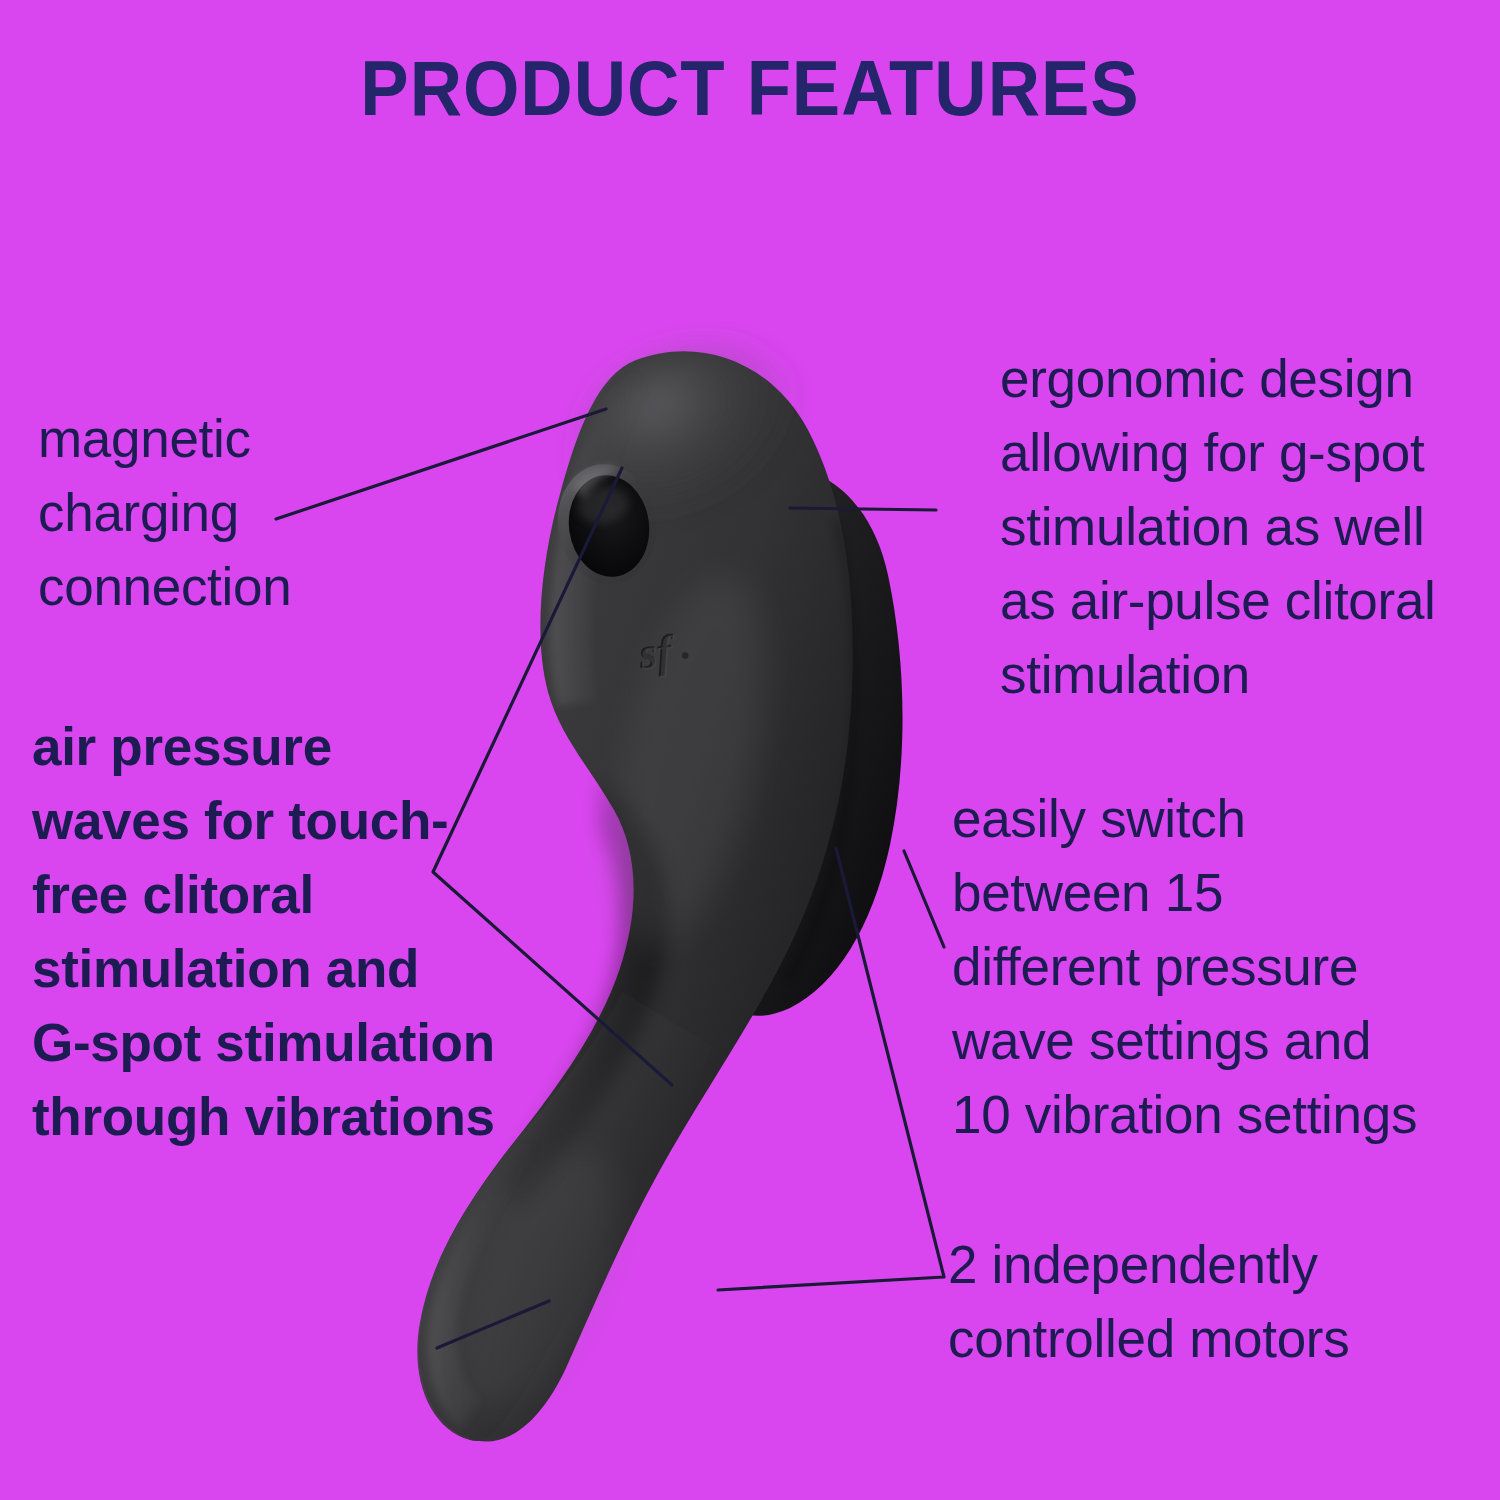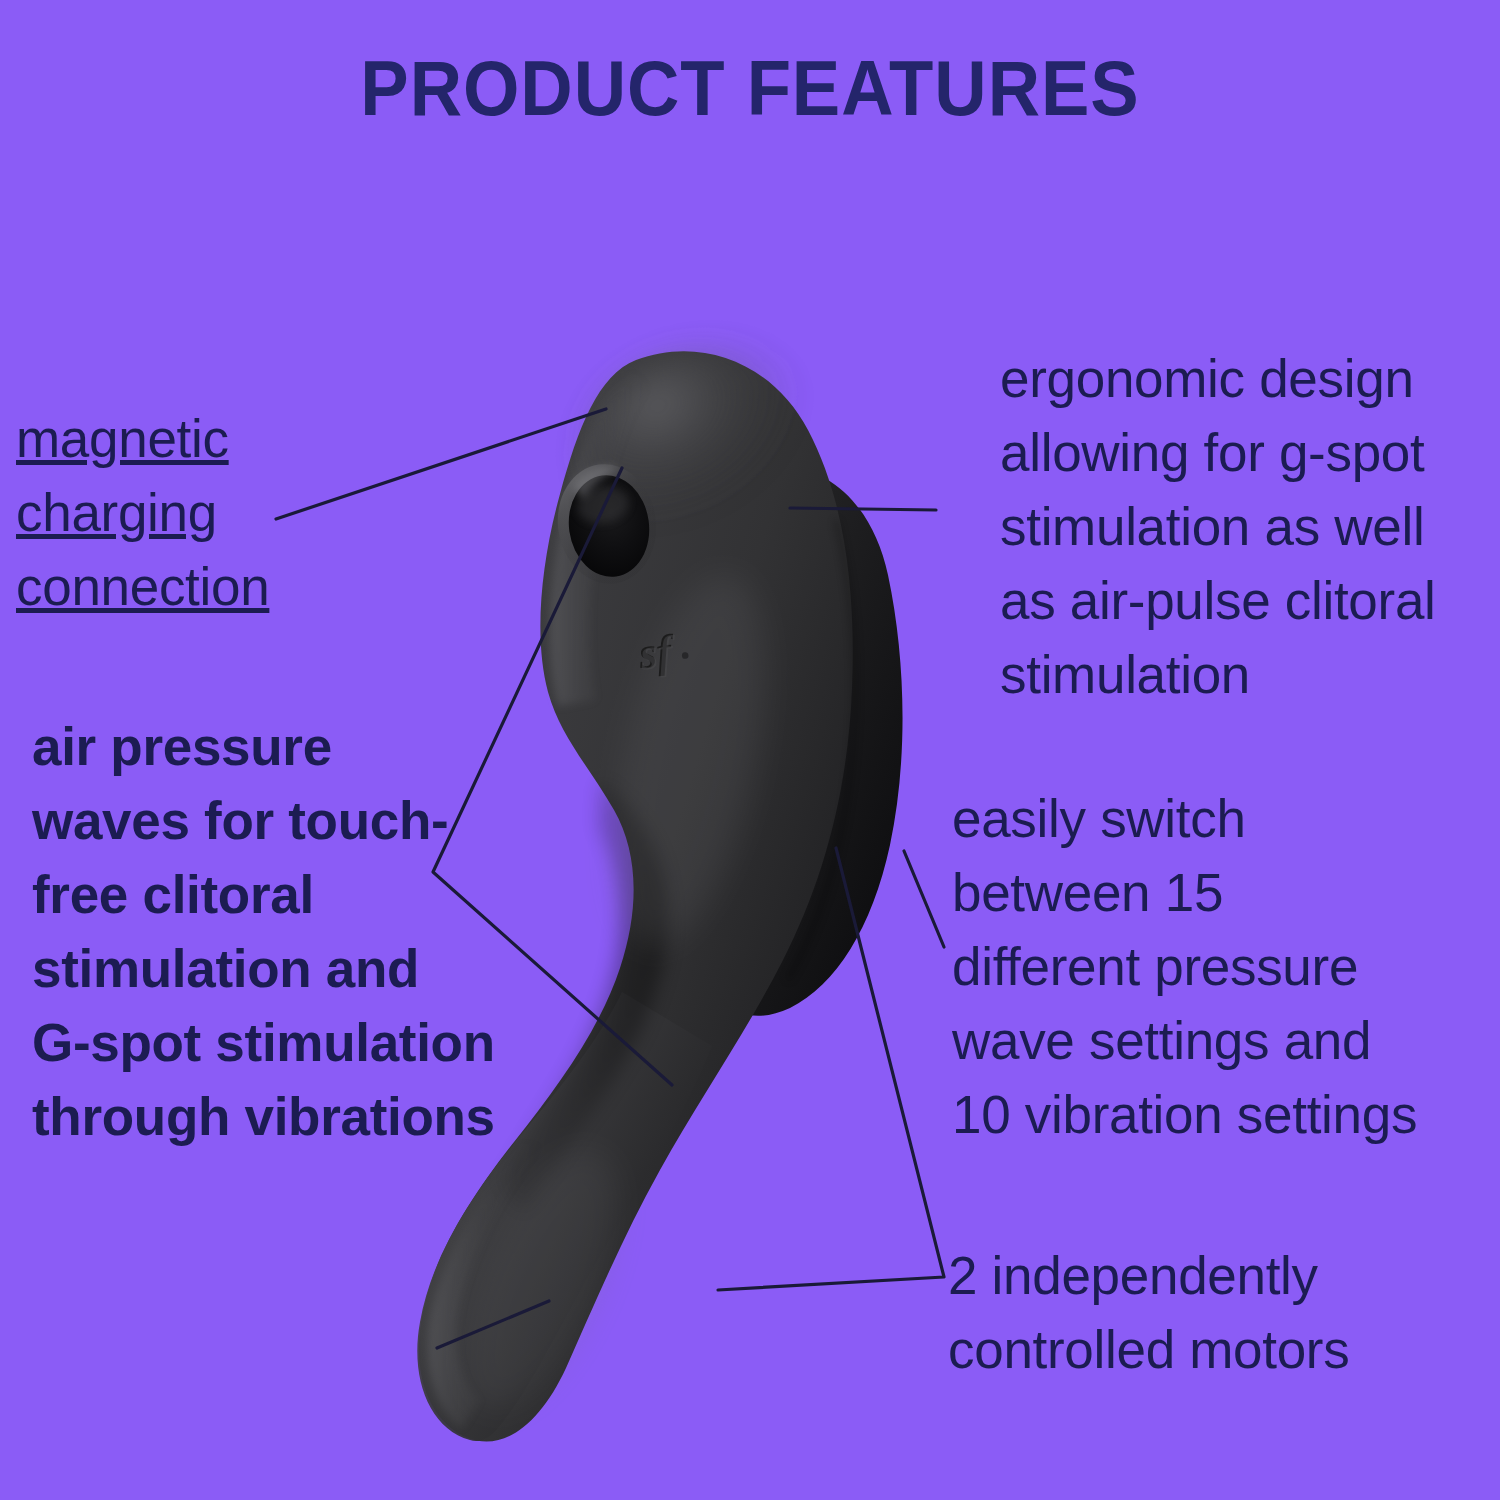--- a/index.html
+++ b/index.html
@@ -4,21 +4,21 @@
 <style>
   html, body {
     margin: 0;
     padding: 0;
     background: #ffffff;
   }
   #page {
     position: relative;
     width: 1500px;
     height: 1500px;
-    background: #8b5cf6;
+    background: #d946ef;
     overflow: hidden;
     font-family: "Liberation Sans", sans-serif;
   }
 
   
   #title {
     position: absolute;
     top: 46px;
     left: 0;
     width: 1500px;
@@ -39,26 +39,26 @@
     position: absolute;
     font-family: "Liberation Sans", sans-serif;
     font-weight: normal;
     color: #1c1c52;
     font-size: 53px;
     line-height: 74px;
     letter-spacing: -0.3px;
     white-space: pre-line;
   }
 
-  #c-magnetic   { left: 16px;  top: 402px;  width: 430px; text-decoration: underline; }
+  #c-magnetic   { left: 38px;  top: 402px;  width: 430px; }
   #c-airwaves   { left: 32px;  top: 710px;  width: 500px; font-weight: bold; }
   #c-smooth     { left: 32px;  top: 1232px; width: 430px; }
   #c-ergonomic  { left: 952px; top: 342px;  width: 520px; margin-left: 48px; }
   #c-switch     { left: 952px; top: 782px;  width: 520px; }
-  #c-motors     { left: 948px; top: 1228px; width: 530px; margin-top: 11px; }
+  #c-motors     { left: 948px; top: 1228px; width: 530px; }
 
   
   #art, #leaders {
     position: absolute;
     left: 0;
     top: 0;
     width: 1500px;
     height: 1500px;
   }
   #leaders { pointer-events: none; }

